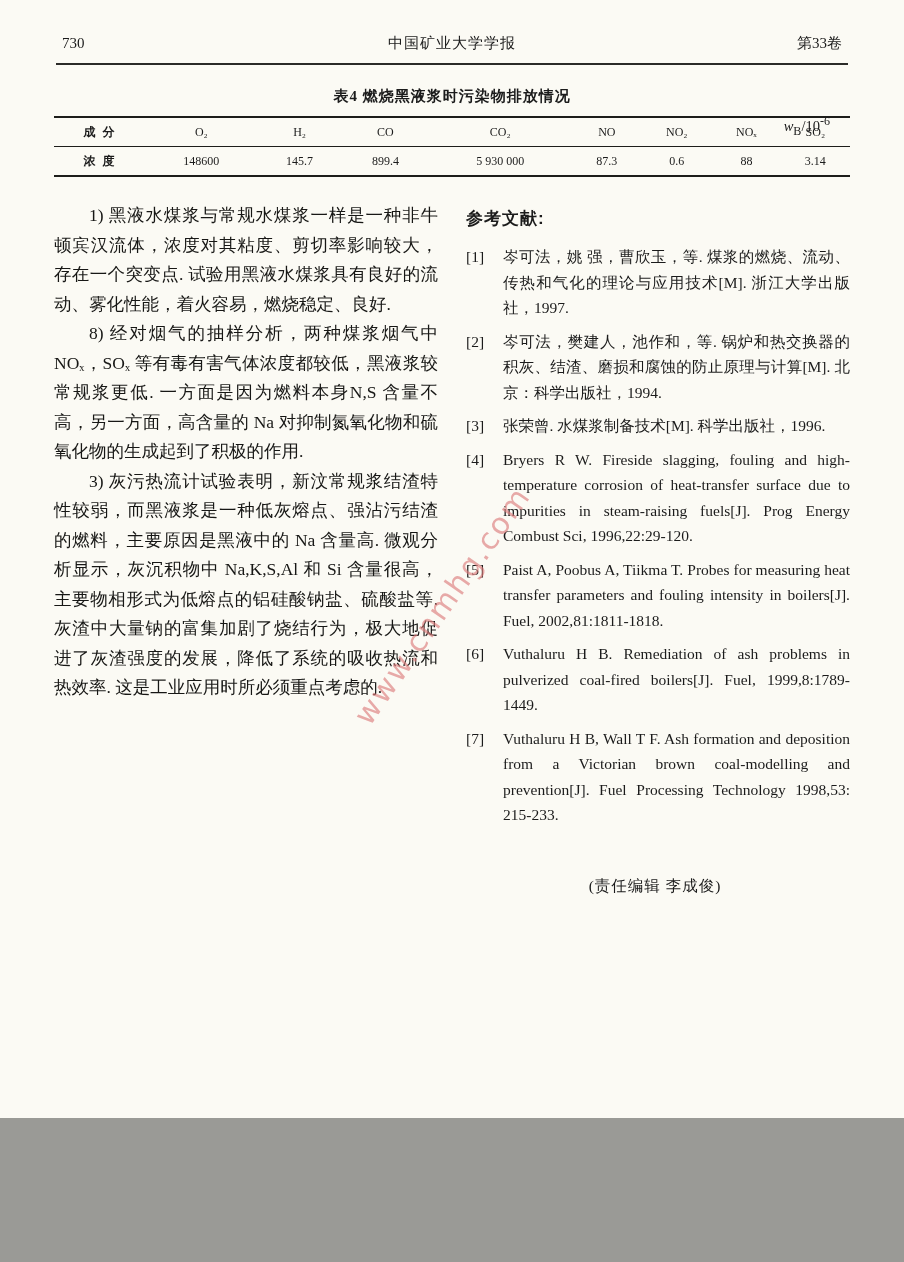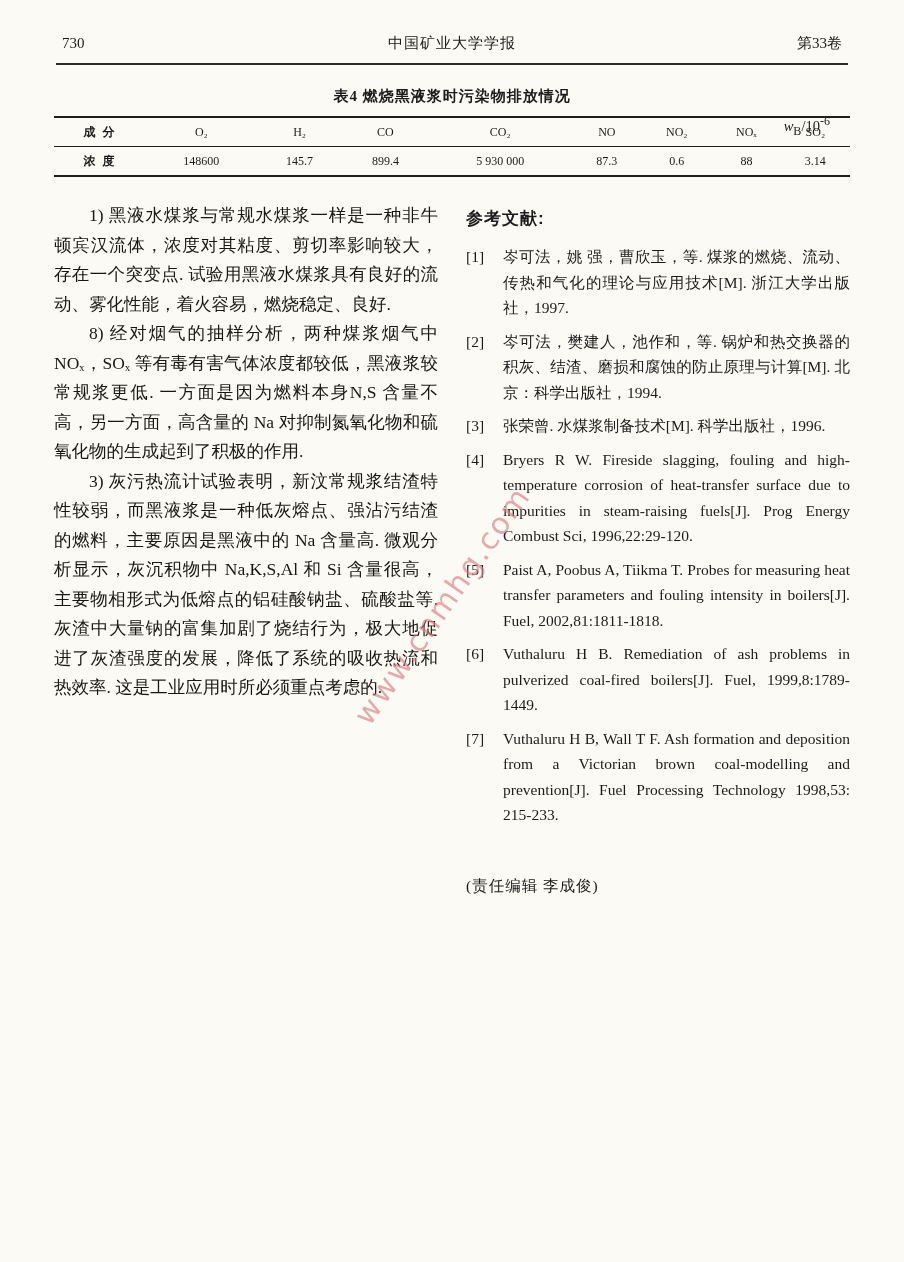--- a/index.html
+++ b/index.html
@@ -1,18 +1,18 @@
 <!DOCTYPE html>
 <html><head>
 <meta charset="utf-8">
 <style>
   * { margin: 0; padding: 0; box-sizing: border-box; }
   html, body { background: #9a9a96; }
   .page {
-    width: 904px; height: 1262px; margin: 0 auto; position: relative;
+    width: 904px; height: 1118px; margin: 0 auto; position: relative;
     background: #fbfaf4; color: #1b1b1b; overflow: hidden;
     font-family: "Liberation Serif", "DejaVu Serif", serif;
     padding: 30px 54px 0 54px;
   }
   
   .page-header {
     display: grid; grid-template-columns: 1fr auto 1fr;
     font-size: 15px; padding: 4px 8px 10px 8px; align-items: baseline;
   }
   .page-header .hdr-left { text-align: left; }
@@ -52,21 +52,21 @@
   }
 
   .references-heading {
     font-family: "Liberation Sans", "DejaVu Sans", sans-serif;
     font-size: 17px; font-weight: bold; margin: 6px 0 14px 0; letter-spacing: 1px;
   }
   .ref { display: flex; font-size: 15.5px; line-height: 25.5px; margin-bottom: 8px; }
   .ref-num { flex: 0 0 37px; }
   .ref-text { flex: 1; text-align: justify; }
 
-  .editor-note { text-align: left; font-size: 15.5px; margin-top: 48px; padding-right: 6px; letter-spacing: 1px; font-family: Liberation Serif, serif; }
+  .editor-note { text-align: center; font-size: 15.5px; margin-top: 48px; padding-right: 6px; letter-spacing: 1px; font-family: Liberation Serif, serif; }
 
   
   .watermark {
     position: absolute; left: 262px; top: 588px; width: 360px;
     text-align: center; font-size: 30px; letter-spacing: 2px;
     font-family: "DejaVu Sans", sans-serif;
     transform: rotate(-55deg);
     opacity: 0.65; pointer-events: none; user-select: none;
   }
 </style>

